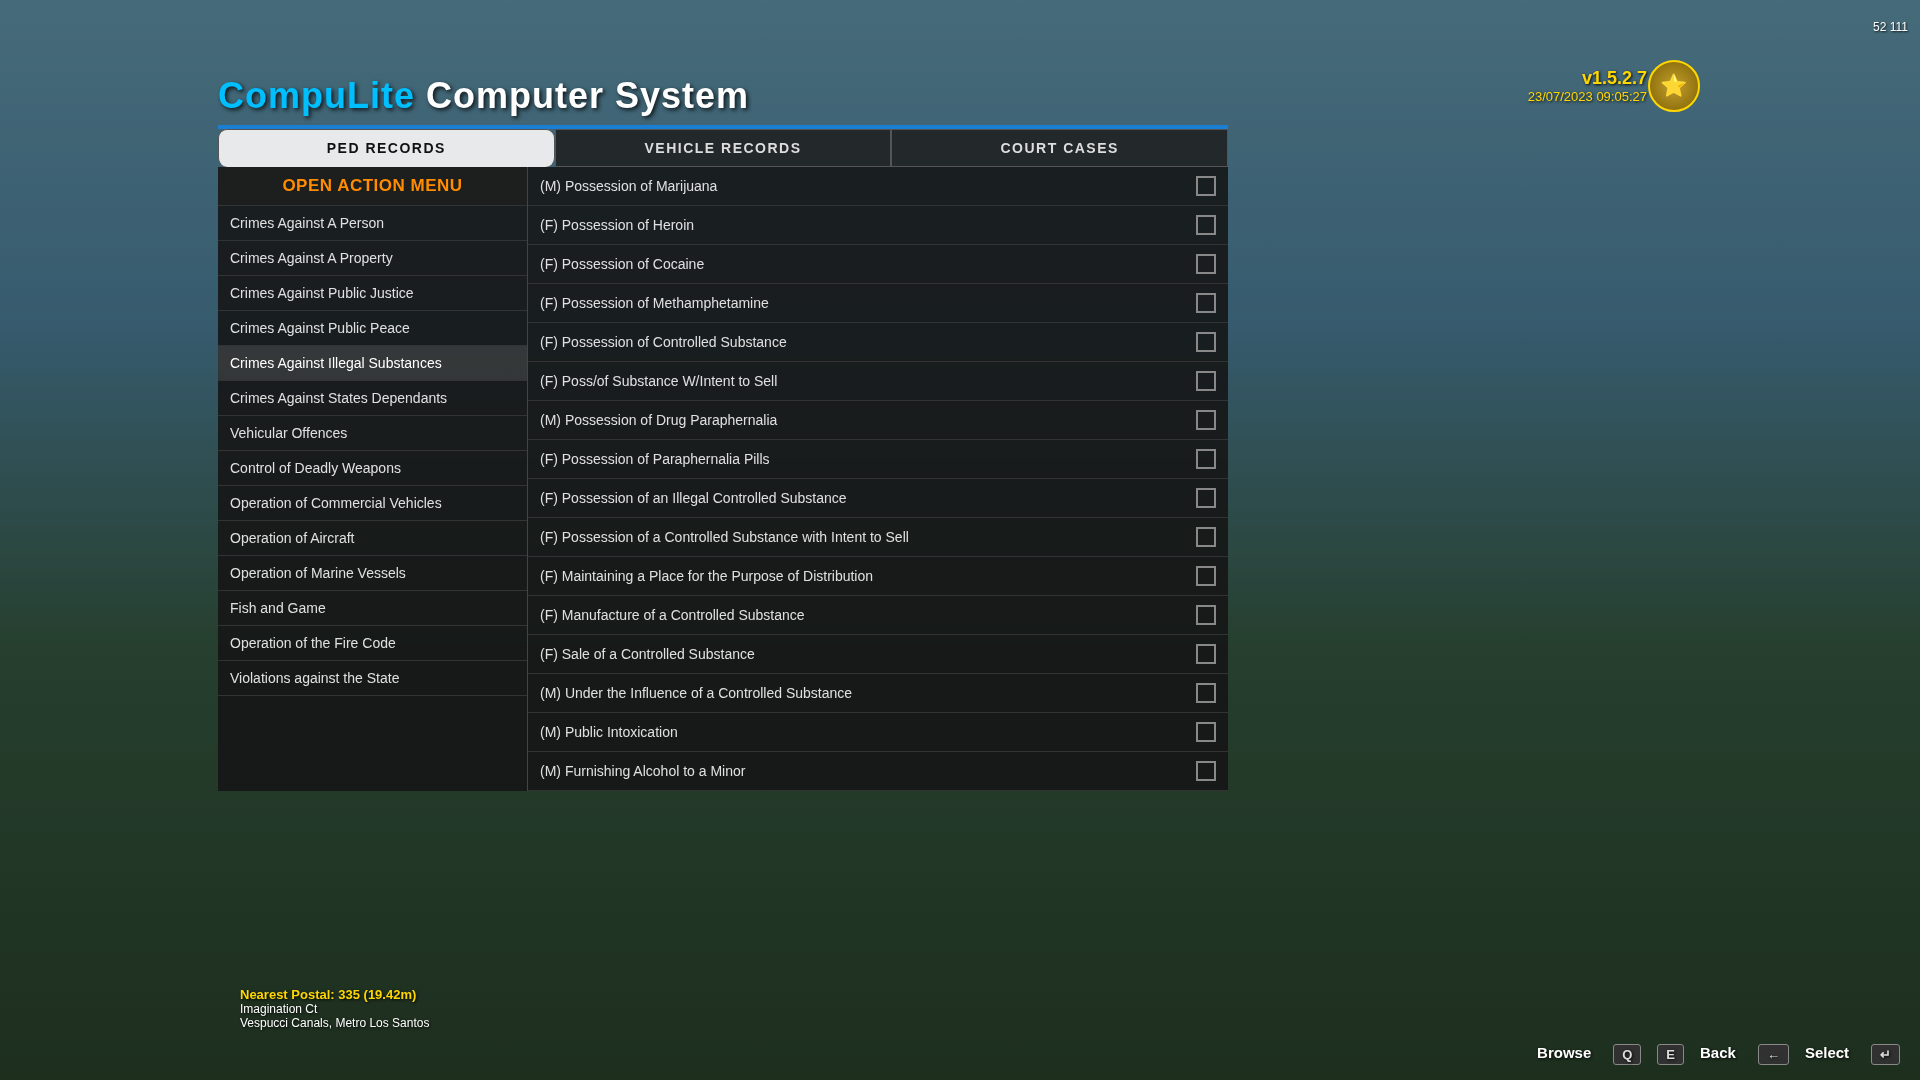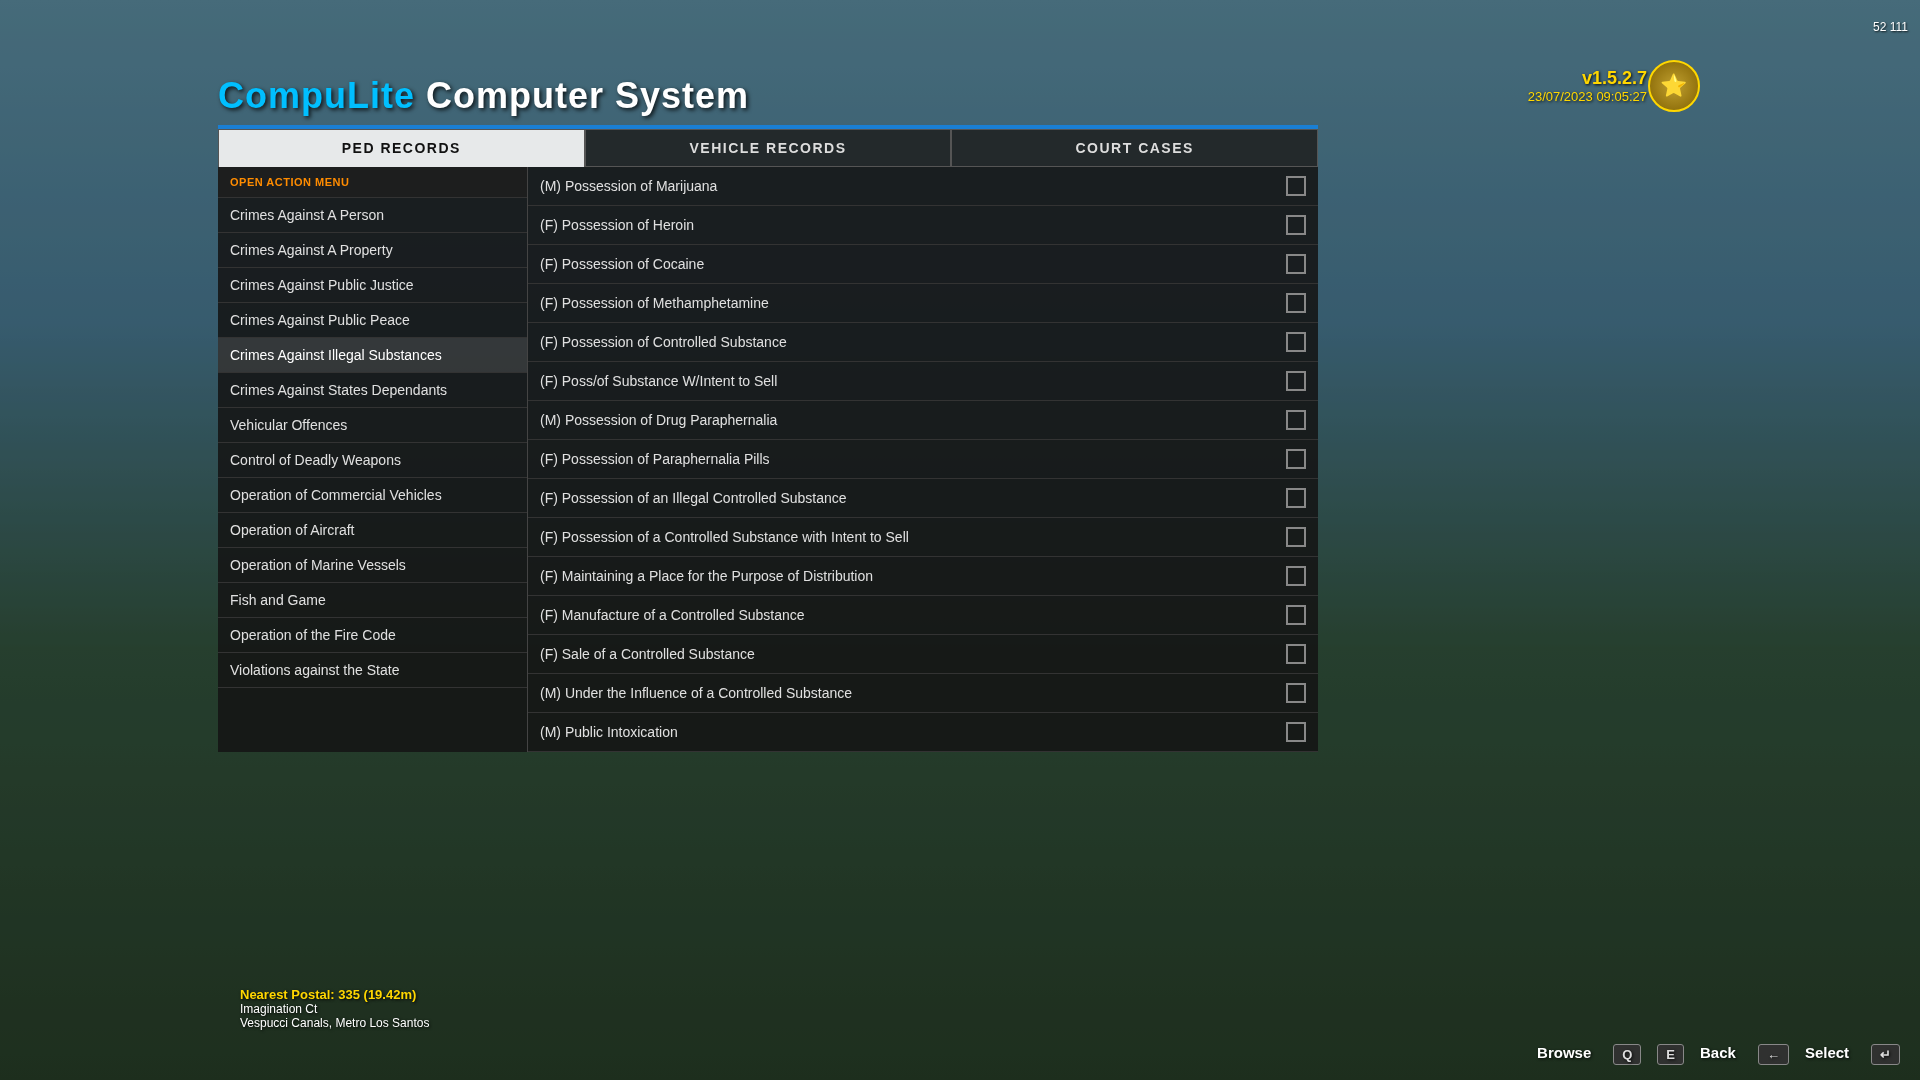--- a/index.html
+++ b/index.html
@@ -36,21 +36,21 @@
       inset: 0;
       background: rgba(0,0,0,0.2);
       z-index: 1;
     }
 
     
     .ui-container {
       position: absolute;
       top: 75px;
       left: 218px;
-      width: 1100px;
+      width: 1010px;
       z-index: 10;
     }
 
     
     .title-bar {
       margin-bottom: 8px;
     }
     .title-bar h1 {
       font-size: 36px;
       font-weight: 900;
@@ -84,20 +84,21 @@
       letter-spacing: 1.5px;
       cursor: pointer;
       border: 1px solid #555;
       color: #ddd;
       background: rgba(30,30,30,0.85);
     }
     .tab.active {
       background: rgba(240,240,240,0.95);
       color: #111;
       border-bottom: none;
+      border-radius: 9px;
     }
 
     
     .main-panel {
       display: flex;
       background: rgba(0,0,0,0.0);
     }
 
     
     .categories {
@@ -110,23 +111,24 @@
       padding: 9px 12px;
       font-size: 14px;
       color: #e0e0e0;
       border-bottom: 1px solid #333;
       cursor: pointer;
       white-space: nowrap;
     }
     .category-item.action {
       color: #ff8c00;
       font-weight: bold;
-      font-size: 11px;
+      font-size: 17px;
       letter-spacing: 0.5px;
       background: rgba(30,30,30,0.9);
+      text-align: center;
     }
     .category-item.selected {
       background: rgba(255,255,255,0.12);
       color: #fff;
     }
 
     
     .charges {
       flex: 1;
       background: rgba(20,20,20,0.88);
@@ -408,20 +410,24 @@
         <div class="charge-checkbox"></div>
       </div>
       <div class="charge-row">
         <span class="charge-label">(M) Under the Influence of a Controlled Substance</span>
         <div class="charge-checkbox"></div>
       </div>
       <div class="charge-row">
         <span class="charge-label">(M) Public Intoxication</span>
         <div class="charge-checkbox"></div>
       </div>
+      <div class="charge-row">
+        <span class="charge-label">(M) Furnishing Alcohol to a Minor</span>
+        <div class="charge-checkbox"></div>
+      </div>
     </div>
   </div>
 </div>
 
 <div class="postal-info">
   <div>Nearest Postal: 335 (19.42m)</div>
   <div class="postal-sub">Imagination Ct</div>
   <div class="postal-sub">Vespucci Canals, Metro Los Santos</div>
 </div>
 

